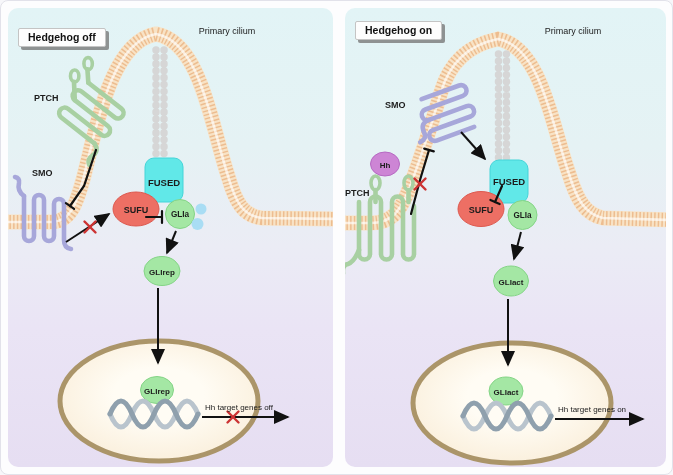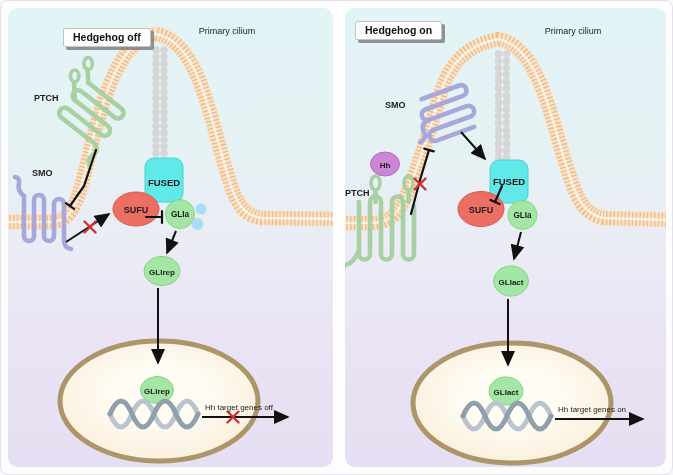--- a/index.html
+++ b/index.html
@@ -17,21 +17,21 @@
     background:linear-gradient(180deg,#e2f4f6 0%,#e5f2f4 30%,#ebecf5 52%,#eae4f5 70%,#e6def2 100%);
   }
   .panel-off{left:8px;width:325px;}
   .panel-on{left:345px;width:321px;}
   .panel svg{position:absolute;left:0;top:0;}
   .badge{
     position:absolute;left:10px;background:#fdfdfd;border:1px solid #c4c4c4;
     border-radius:2px;box-shadow:3px 3px 0 rgba(118,118,118,.78);
     font-size:10.5px;font-weight:bold;color:#111;padding:2px 9px 3px;white-space:nowrap;
   }
-  .panel-off .badge{top:20px;margin-left:45px;}
+  .panel-off .badge{top:20px;}
   .panel-on .badge{top:13px;}
   text{fill:#1c1c1c;}
   .tb{font-weight:bold;}
   .mem-base{fill:none;stroke:#f8e3c6;stroke-width:15;}
   .mem-tick{fill:none;stroke-width:14;stroke-dasharray:1.5 2.2;}
   .mem-mid{fill:none;stroke:rgba(255,255,255,.65);stroke-width:2.6;}
   .axo{stroke-width:7.5;stroke-dasharray:0.1 6.8;stroke-linecap:round;fill:none;}
   .coil{fill:none;stroke-width:4.6;stroke-linecap:round;stroke-linejoin:round;}
   .loop{fill:none;stroke-width:3.6;}
   .arr{stroke:#111;stroke-width:2;fill:none;}

